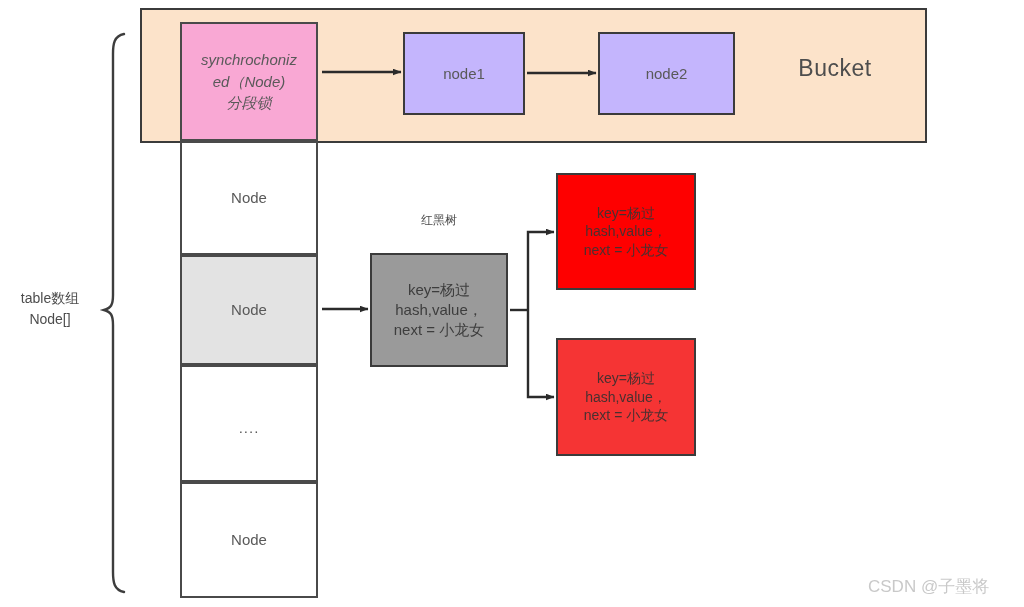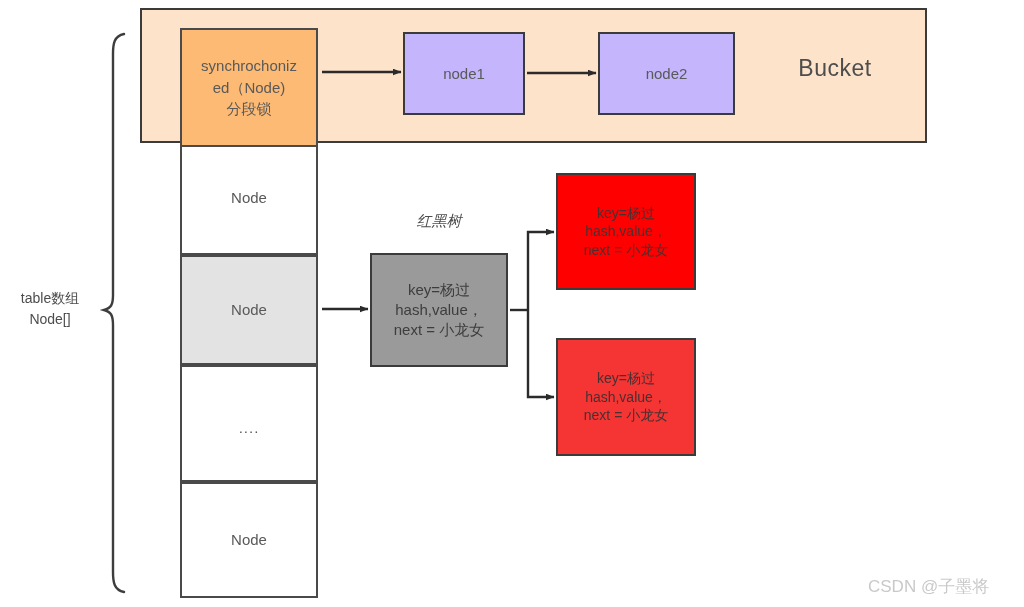--- a/index.html
+++ b/index.html
@@ -56,21 +56,21 @@
     border: 2px solid #4a4a4a;
     display: flex;
     align-items: center;
     justify-content: center;
     text-align: center;
     font-size: 15px;
     color: #595959;
     line-height: 1.45;
     white-space: pre-line;
   }
-  #cell-0 { top: 28px;  height: 119px; background: #fdba74; z-index: 5; }
+  #cell-0 { top: 22px;  height: 119px; background: #f9a8d4; z-index: 5; font-style: italic; }
   #cell-1 { top: 141px; height: 114px; background: #ffffff; }
   #cell-2 { top: 255px; height: 110px; background: #e3e3e3; }
   #cell-3 { top: 365px; height: 117px; background: #ffffff; }
   #cell-4 { top: 482px; height: 116px; background: #ffffff; }
   #cell-3 .dots { font-size: 15px; letter-spacing: 1px; position: relative; top: 4px;}
   
   .nodebox {
     background: #c4b5fd;
     border: 2px solid #3b3b3b;
     font-size: 15px;
@@ -78,23 +78,22 @@
   }
   #node1 { left: 403px; top: 32px; width: 122px; height: 83px; }
   #node2 { left: 598px; top: 32px; width: 137px; height: 83px; }
   
   #rbtree-label {
     position: absolute;
     left: 370px;
     top: 212px;
     width: 138px;
     text-align: center;
-    font-size: 15px;
-    color: #4d4d4d;
-    font-style: italic;
+    font-size: 12px;
+    color: #4d4d4d;
   }
   
   #gray-node {
     left: 370px;
     top: 253px;
     width: 138px;
     height: 114px;
     background: #9a9a9a;
     border: 2px solid #3b3b3b;
     font-size: 15px;

